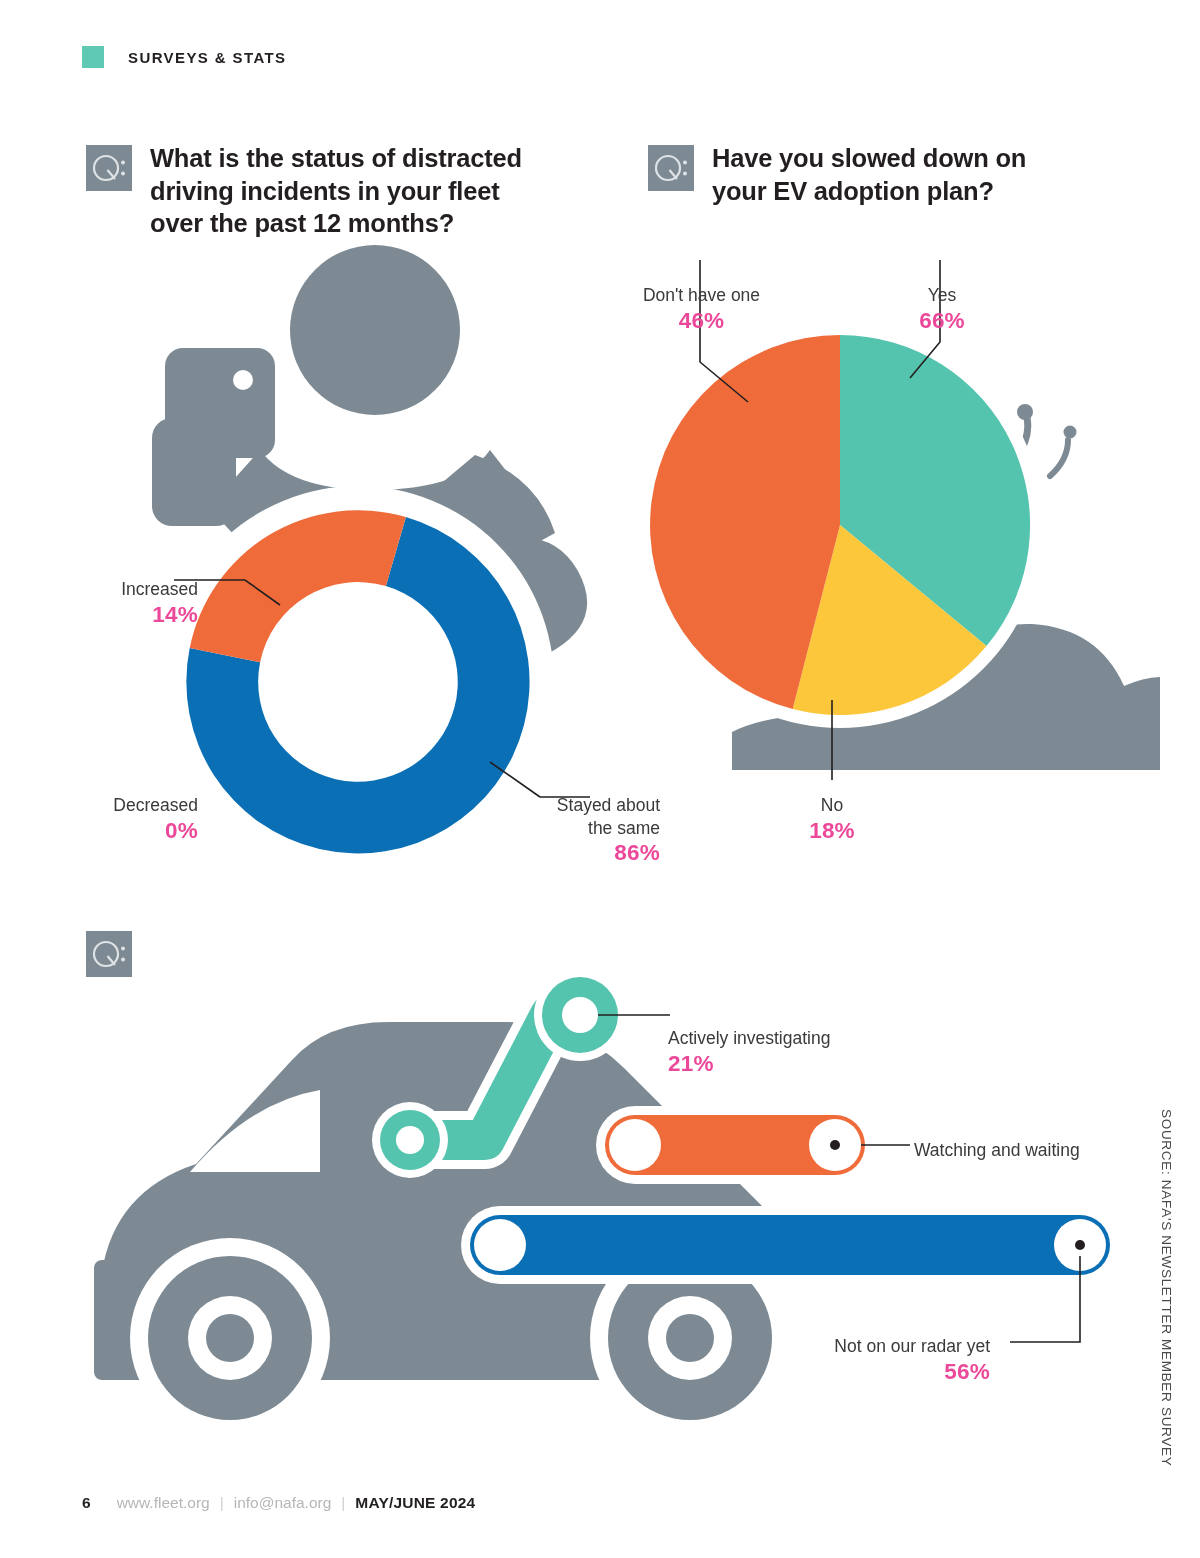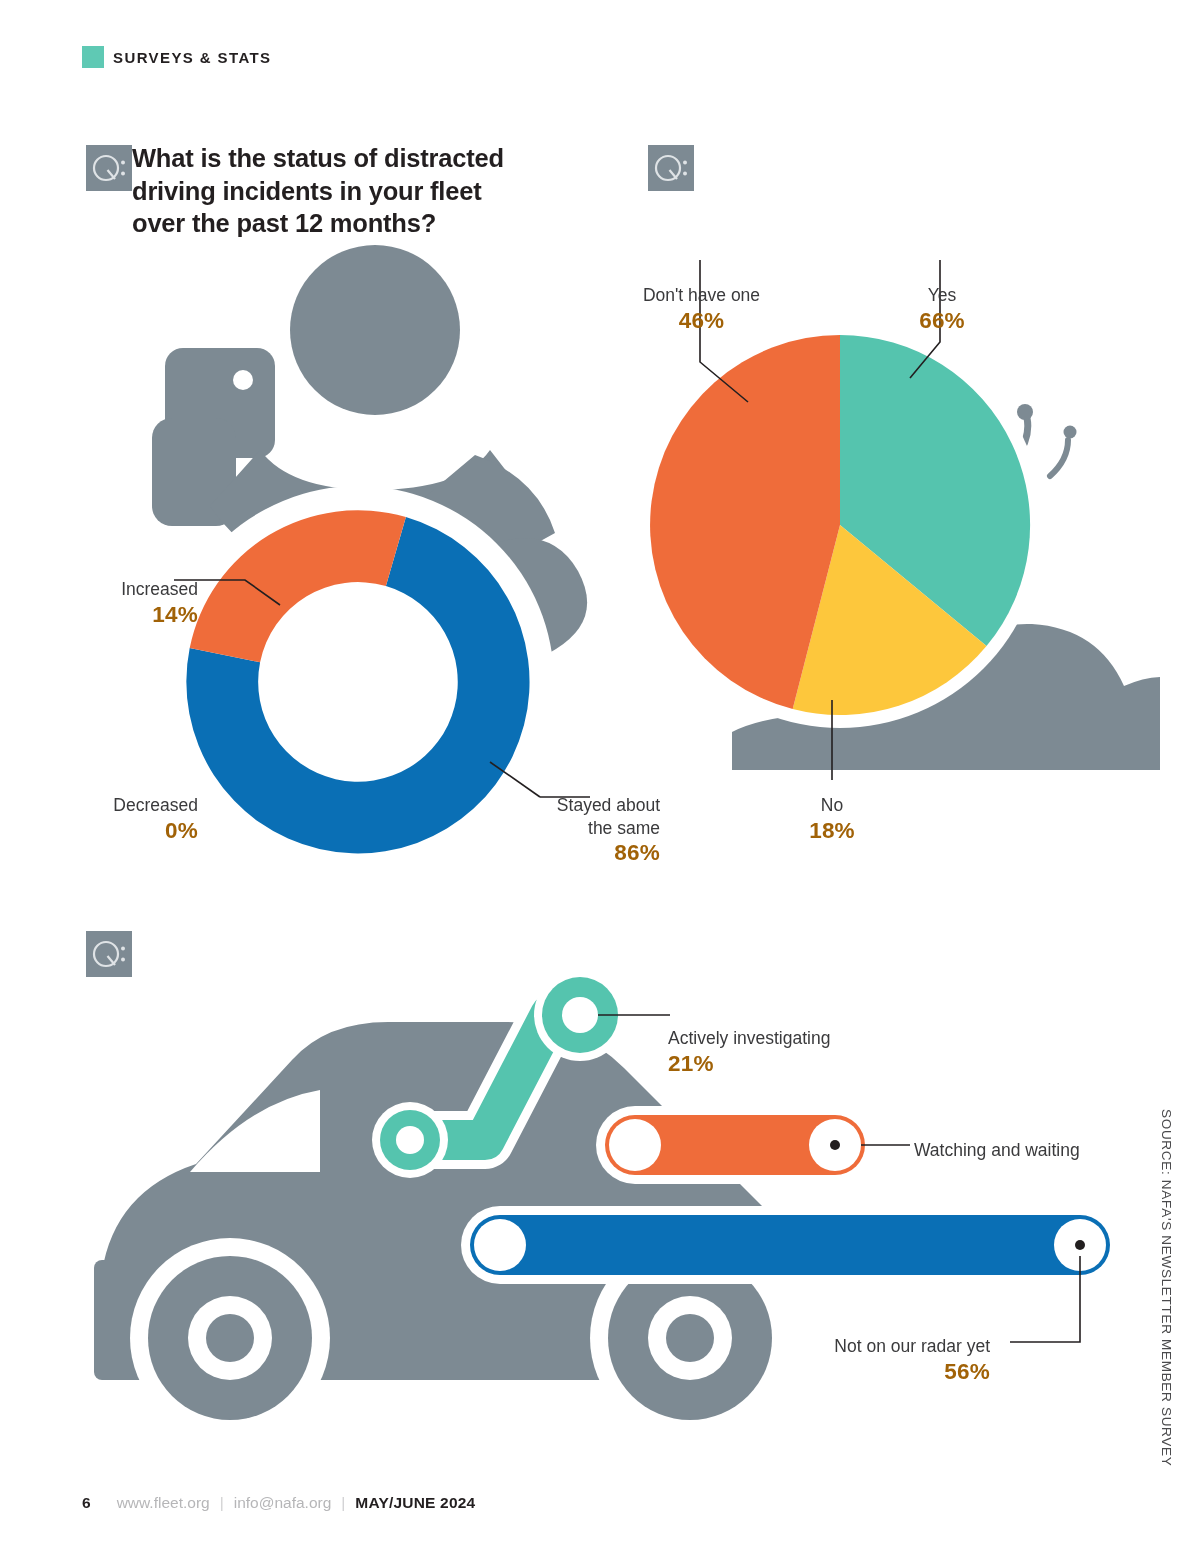--- a/index.html
+++ b/index.html
@@ -9,32 +9,32 @@
     background: #ffffff;
     font-family: "Liberation Sans", sans-serif;
     color: #231f20;
     position: relative;
     overflow: hidden;
   }
 
   
   #kicker {
     position: absolute; left: 82px; top: 46px;
-    display: flex; align-items: center; gap: 9px;
+    display: flex; align-items: center; gap: 24px;
   }
   #kicker .swatch {
     width: 22px; height: 22px; background: #5fc9b4;
   }
   #kicker .kicker-text {
     font-size: 15px; font-weight: bold; letter-spacing: 1.4px;
     color: #231f20;
   }
 
   
-  .qblock { position: absolute; display: flex; }
+  .qblock { position: absolute; display: flex; gap: 18px; }
   .qbadge {
     width: 46px; height: 46px; background: #7d8a93;
     flex: 0 0 46px; position: relative; margin-top: 3px;
   }
   .qbadge svg { display: block; }
   .qtitle {
     font-size: 25.5px; font-weight: bold; line-height: 1.28;
     letter-spacing: -0.2px; color: #231f20;
     white-space: pre-line;
   }
@@ -44,21 +44,21 @@
   #q3 { left: 86px; top: 928px; width: 470px; }
 
   
   .art { position: absolute; }
   .label {
     position: absolute;
     font-size: 17.5px; color: #3a3a3c; line-height: 1.28;
     white-space: pre-line;
   }
   .label .pct {
-    display: block; font-weight: bold; font-size: 22.5px; color: #a16207;
+    display: block; font-weight: bold; font-size: 22.5px; color: #ec4899;
     letter-spacing: 0.2px;
   }
   .label.right { text-align: right; }
   .label.center { text-align: center; }
 
   
   #footer {
     position: absolute; left: 82px; bottom: 46px;
     display: flex; align-items: baseline; gap: 10px;
     font-size: 15.5px;
@@ -157,20 +157,22 @@
 
 <div class="qblock" id="q2">
   <div class="qbadge">
     <svg width="46" height="46" viewBox="0 0 46 46">
       <circle cx="20" cy="23" r="12" fill="none" stroke="#dfe3e6" stroke-width="2.2"></circle>
       <line x1="21.5" y1="25" x2="29" y2="34" stroke="#dfe3e6" stroke-width="2.2"></line>
       <circle cx="37" cy="17.5" r="2" fill="#dfe3e6"></circle>
       <circle cx="37" cy="28.5" r="2" fill="#dfe3e6"></circle>
     </svg>
   </div>
+  <div class="qtitle">Have you slowed down on
+your EV adoption plan?</div>
 </div>
 
 <svg class="art" style="left:620px; top:260px;" width="540" height="580" viewBox="0 0 540 580">
 
   <g fill="#7d8a93">
     <path d="M250 420
              q-20 30 -60 34
              q-50 4 -78 18
              l0 38
              l440 0

